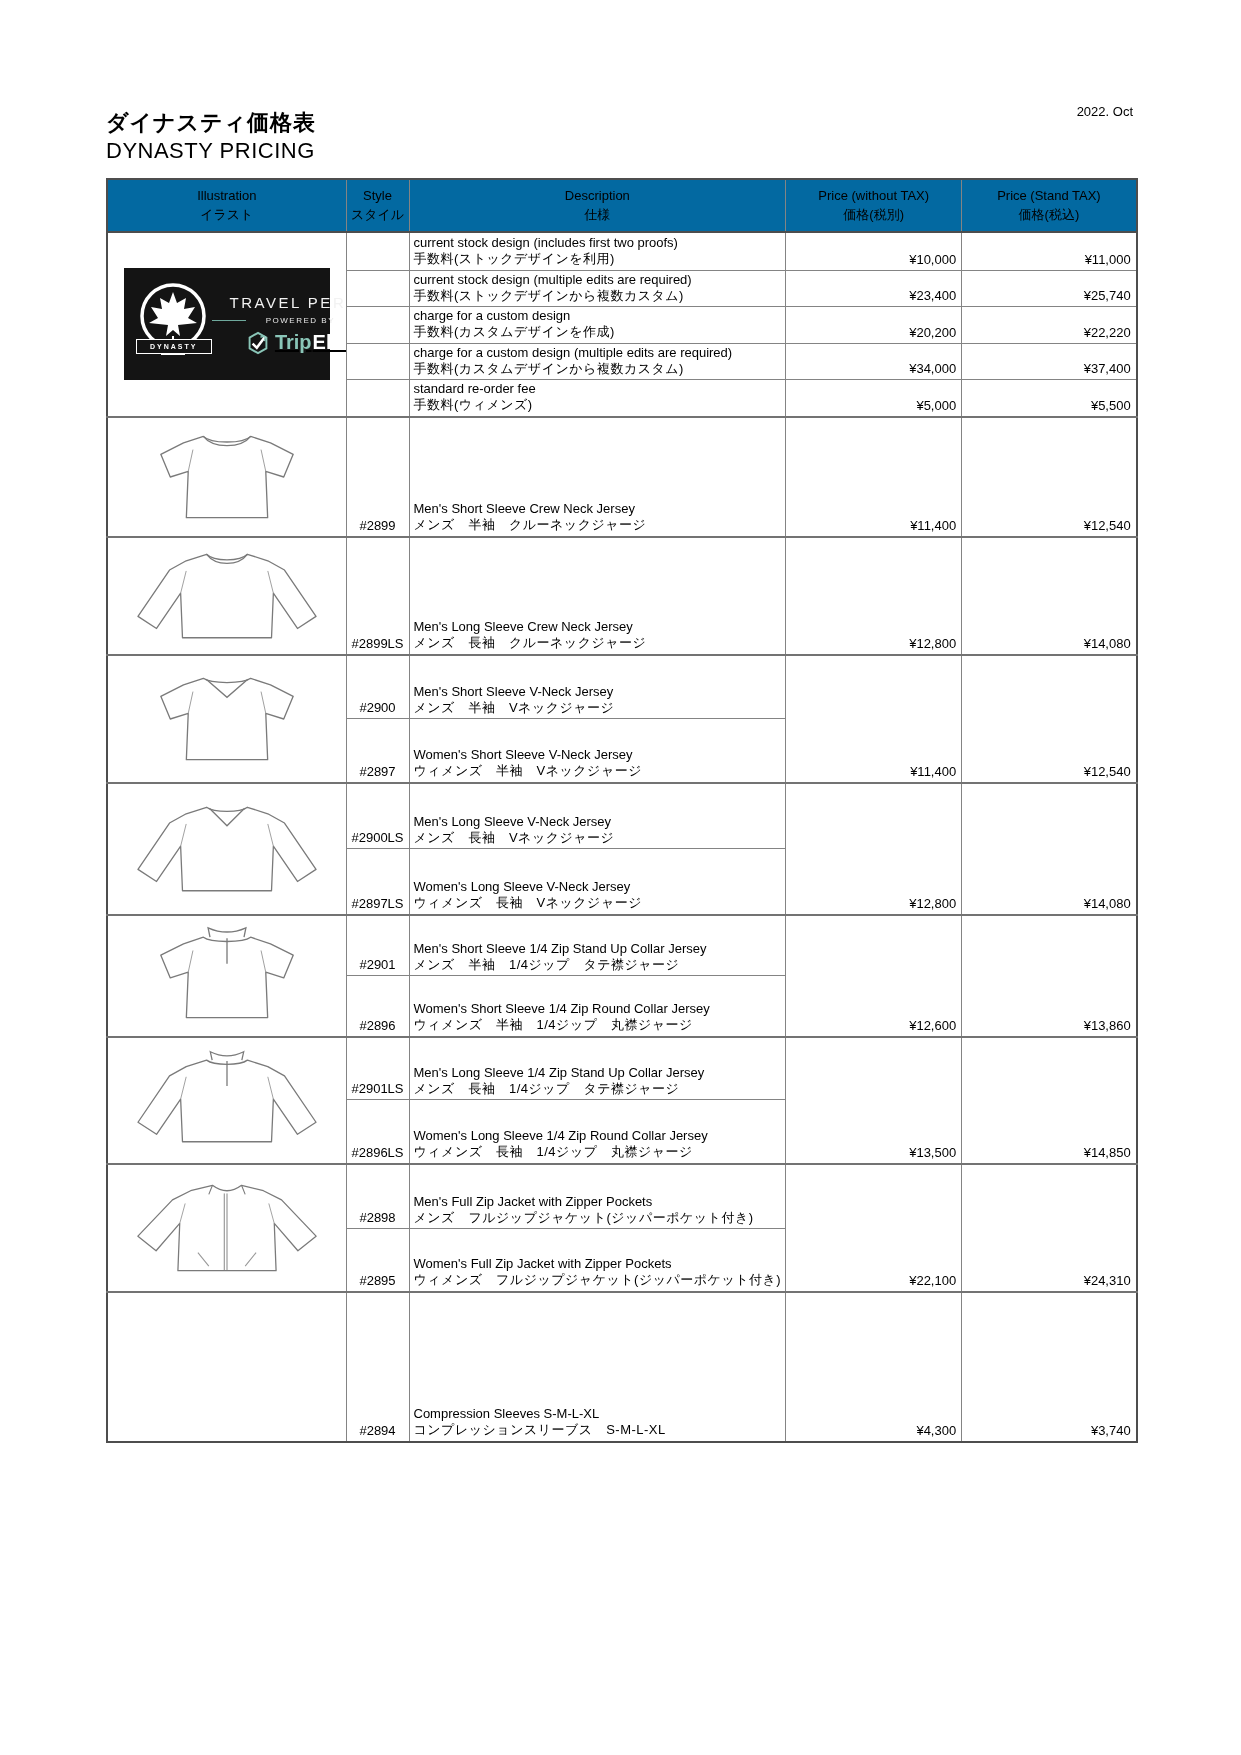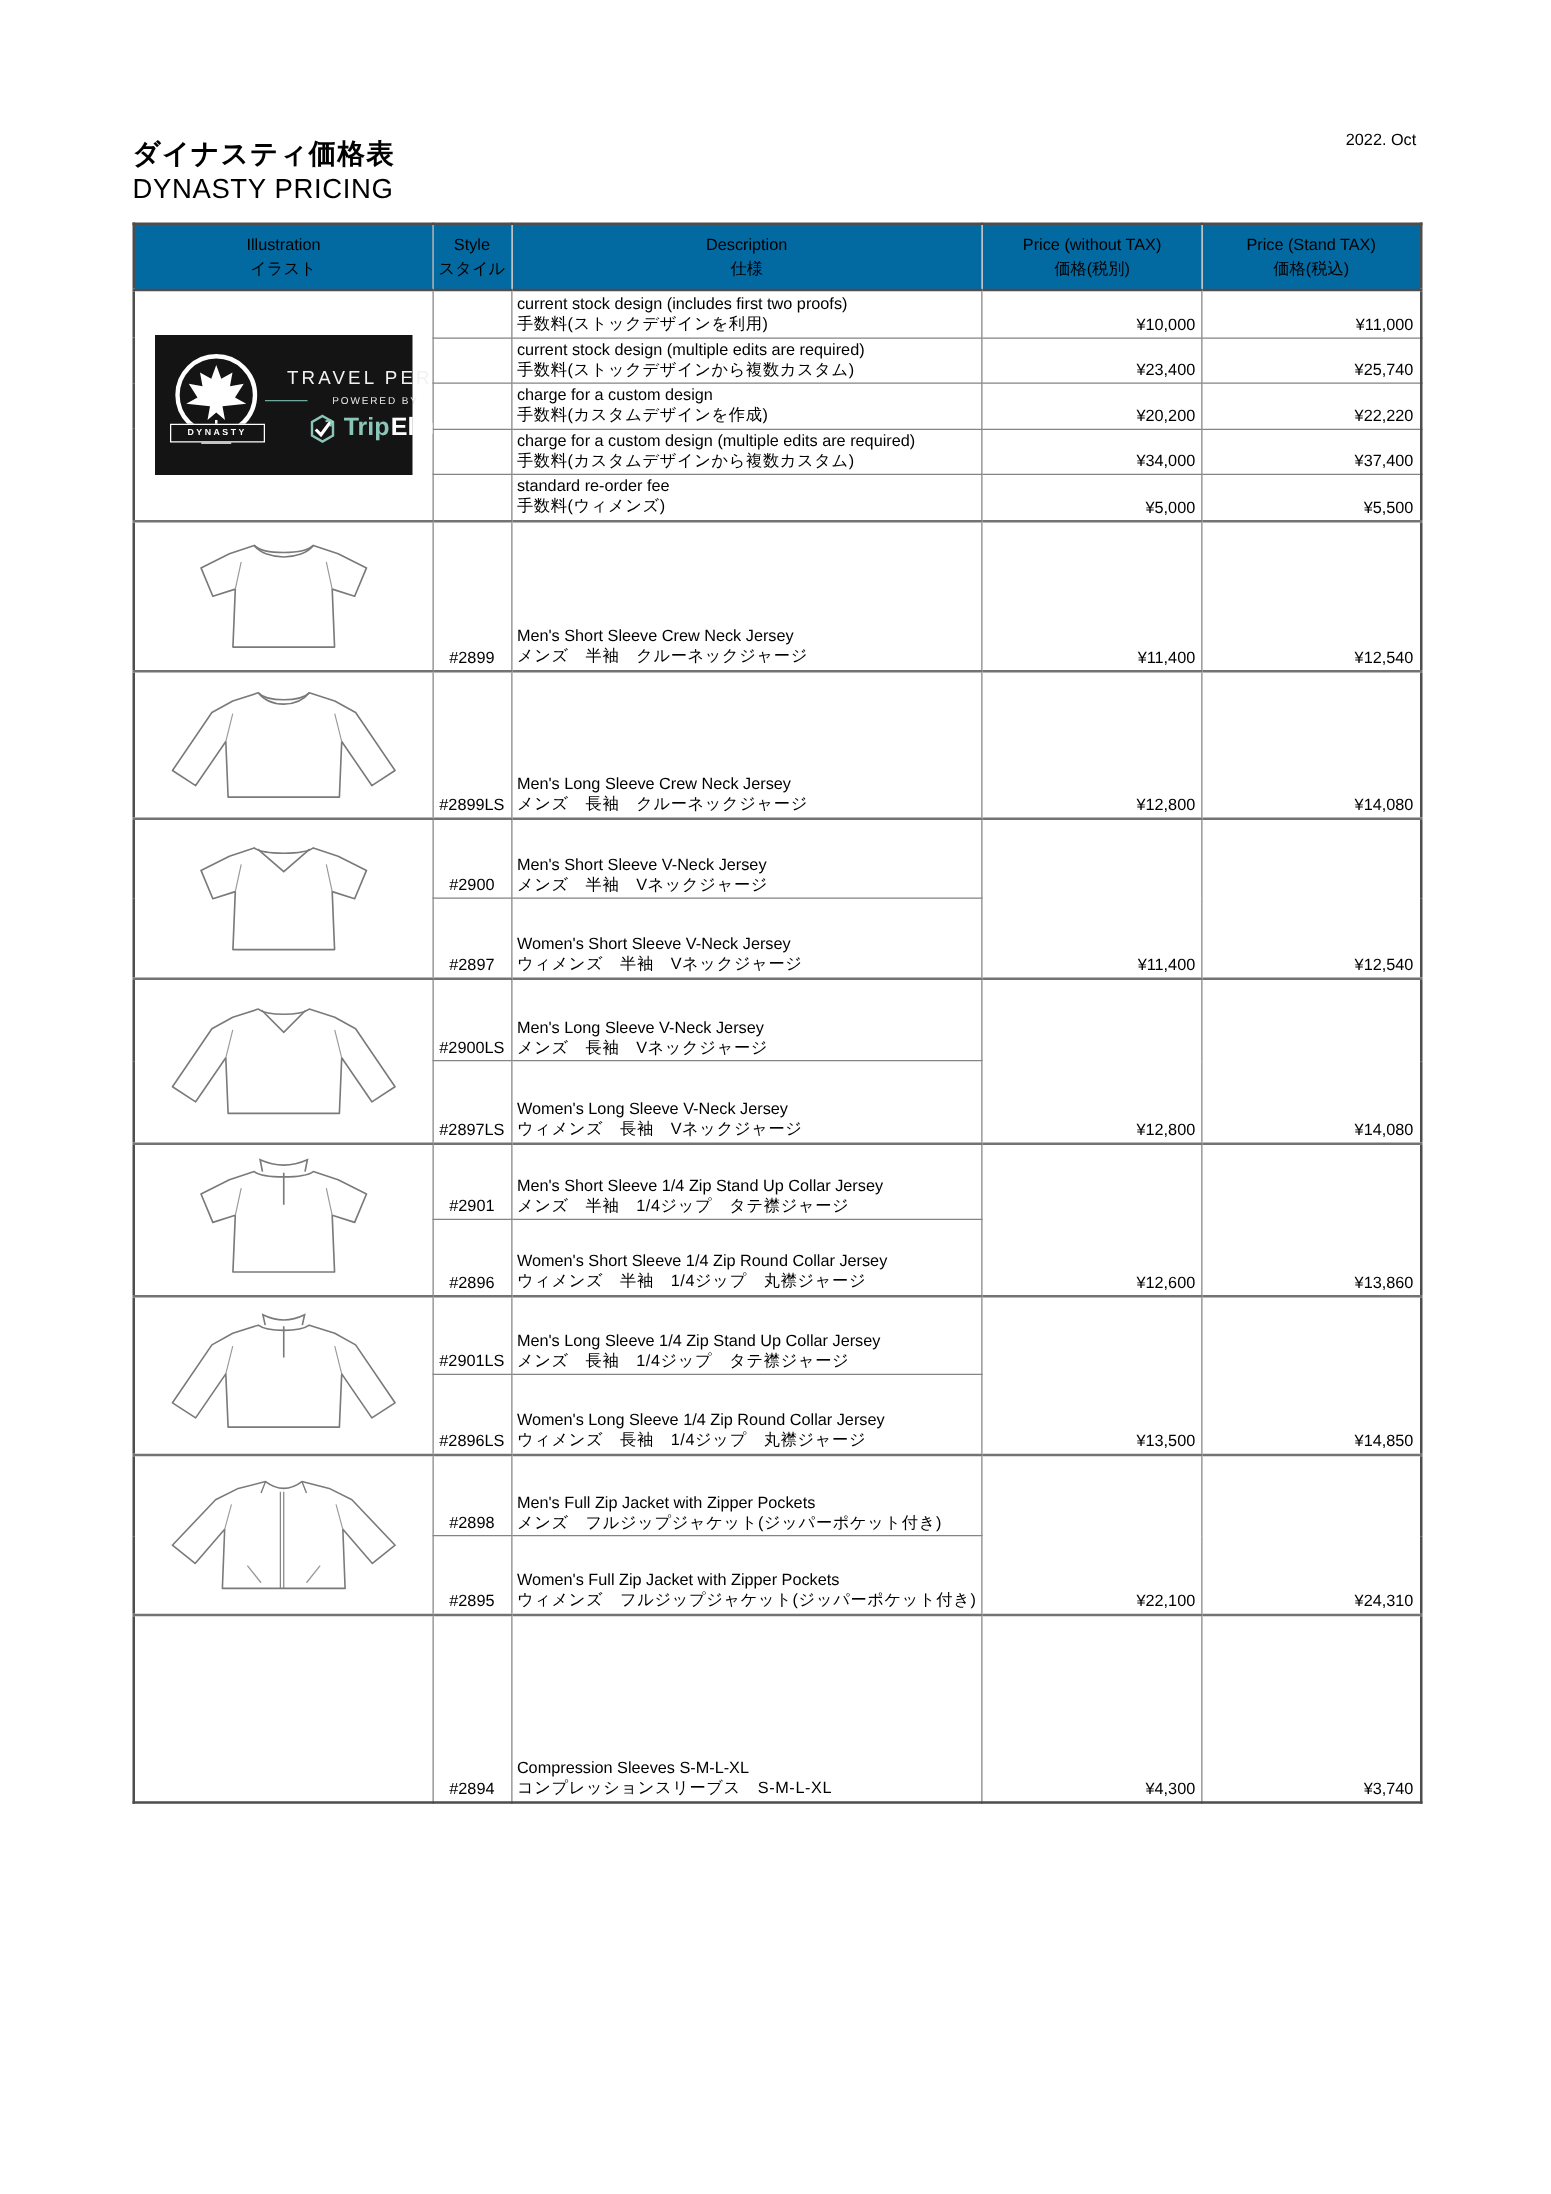--- a/index.html
+++ b/index.html
@@ -23,21 +23,21 @@
   td.price { text-align:right; vertical-align:bottom; padding:0 5px 3px 0; white-space:nowrap; }
 
   
   .logo-box { width:206px; height:112px; background:#141414; margin:0 auto; display:flex; align-items:center; }
   .logo-circle { position:relative; width:78px; height:96px; margin-left:10px; flex:none; }
   .logo-right { flex:1; display:flex; flex-direction:column; align-items:center; padding-right:8px; }
   .travel-perks { color:#f2f2f2; font-size:15px; letter-spacing:2.5px; white-space:nowrap; }
   .powered-row { display:flex; align-items:center; gap:20px; margin:5px 0 6px 0; width:100%; justify-content:center; }
   .powered-line { height:1px; background:#6fa99d; width:34px; }
   .powered-by { color:#e8e8e8; font-size:8px; letter-spacing:1.5px; white-space:nowrap; }
-  .tripelite-row { display:flex; align-items:center; gap:5px; }
+  .tripelite-row { display:flex; align-items:center; gap:5px;text-decoration:underline; }
   .trip-word { font-size:20px; font-weight:bold; color:#8ac6b8; }
   .elite-word { font-size:20px; font-weight:bold; color:#ffffff; }
   .ribbon { position:absolute; left:2px; bottom:18px; width:74px; height:13px; background:#141414; border:1px solid #fff; display:flex; align-items:center; justify-content:center; }
   .ribbon span { color:#fff; font-size:7px; letter-spacing:2px; font-weight:bold; }
 
   svg.garment { display:block; margin:0 auto; }
 </style>
 </head>
 <body>
 

